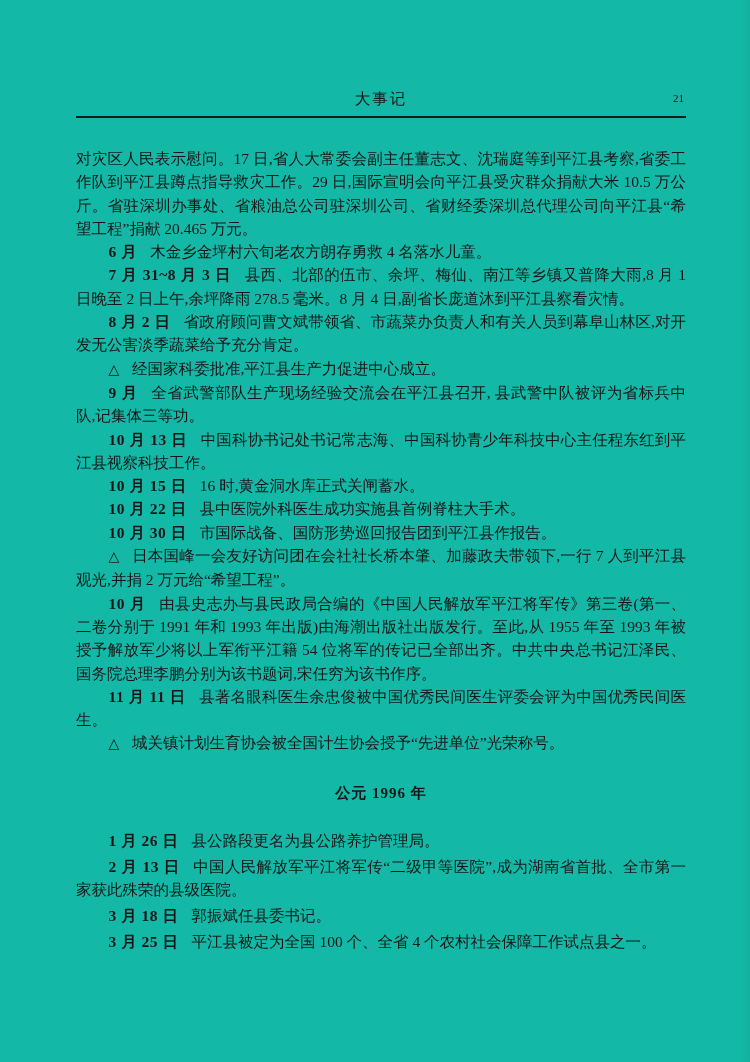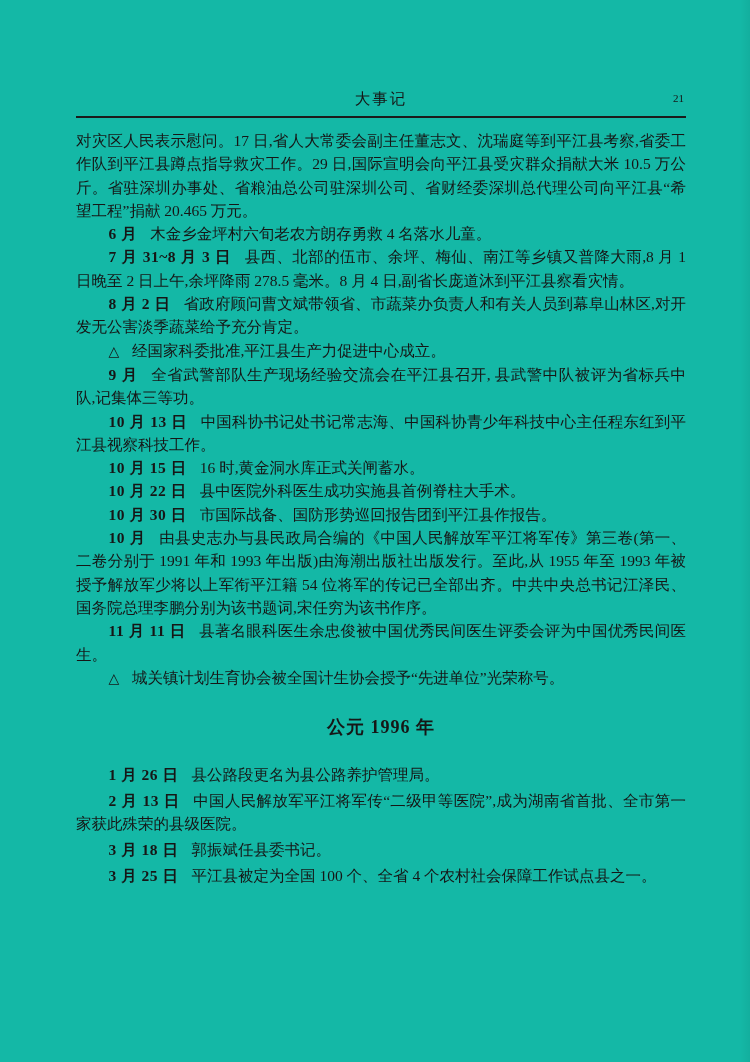--- a/index.html
+++ b/index.html
@@ -26,34 +26,34 @@
     border-bottom:2px solid #1b1b1b;
     display:flex;justify-content:center;align-items:flex-end;
     font-size:15.5px;line-height:17px;
   }
   .running-head .title{letter-spacing:2px;}
   .running-head .pageno{
     position:absolute;right:2px;bottom:9px;
     font-size:11px;letter-spacing:0;
   }
   .content{
-    margin:11px 64px 0 76px;
+    margin:29px 64px 0 76px;
     font-size:15.5px;
     line-height:23.3px;
     text-align:justify;
   }
   .content p{margin:0;padding:0;}
   p.entry{text-indent:2.1em;}
   p.continuation{text-indent:0;}
   .date-label{font-weight:700;margin-right:0.85em;letter-spacing:0.5px;}
   .marker{margin-right:0.9em;font-size:14px;}
   .year-heading{
     margin:24px 0 23px 0;
     text-align:center;
-    font-size:18px;
+    font-size:15px;
     font-weight:700;
     letter-spacing:1px;
     line-height:26px;
   }
   .sec-1996 p{margin:2.6px 0;}
 </style>
 </head>
 <body>
 
 <div class="page">
@@ -68,20 +68,21 @@
         <p class="entry continuation"><span>对灾区人民表示慰问。17 日,省人大常委会副主任董志文、沈瑞庭等到平江县考察,省委工作队到平江县蹲点指导救灾工作。29 日,国际宣明会向平江县受灾群众捐献大米 10.5 万公斤。省驻深圳办事处、省粮油总公司驻深圳公司、省财经委深圳总代理公司向平江县“希望工程”捐献 20.465 万元。</span></p>
         <p class="entry dated"><b class="date-label">6 月</b><span>木金乡金坪村六旬老农方朗存勇救 4 名落水儿童。</span></p>
         <p class="entry dated"><b class="date-label">7 月 31~8 月 3 日</b><span>县西、北部的伍市、余坪、梅仙、南江等乡镇又普降大雨,8 月 1 日晚至 2 日上午,余坪降雨 278.5 毫米。8 月 4 日,副省长庞道沐到平江县察看灾情。</span></p>
         <p class="entry dated"><b class="date-label">8 月 2 日</b><span>省政府顾问曹文斌带领省、市蔬菜办负责人和有关人员到幕阜山林区,对开发无公害淡季蔬菜给予充分肯定。</span></p>
         <p class="entry note"><span class="marker">△</span><span>经国家科委批准,平江县生产力促进中心成立。</span></p>
         <p class="entry dated"><b class="date-label">9 月</b><span>全省武警部队生产现场经验交流会在平江县召开, 县武警中队被评为省标兵中队,记集体三等功。</span></p>
         <p class="entry dated"><b class="date-label">10 月 13 日</b><span>中国科协书记处书记常志海、中国科协青少年科技中心主任程东红到平江县视察科技工作。</span></p>
         <p class="entry dated"><b class="date-label">10 月 15 日</b><span>16 时,黄金洞水库正式关闸蓄水。</span></p>
         <p class="entry dated"><b class="date-label">10 月 22 日</b><span>县中医院外科医生成功实施县首例脊柱大手术。</span></p>
         <p class="entry dated"><b class="date-label">10 月 30 日</b><span>市国际战备、国防形势巡回报告团到平江县作报告。</span></p>
+        <p class="entry note"><span class="marker">△</span><span>日本国峰一会友好访问团在会社社长桥本肇、加藤政夫带领下,一行 7 人到平江县观光,并捐 2 万元给“希望工程”。</span></p>
         <p class="entry dated"><b class="date-label">10 月</b><span>由县史志办与县民政局合编的《中国人民解放军平江将军传》第三卷(第一、二卷分别于 1991 年和 1993 年出版)由海潮出版社出版发行。至此,从 1955 年至 1993 年被授予解放军少将以上军衔平江籍 54 位将军的传记已全部出齐。中共中央总书记江泽民、国务院总理李鹏分别为该书题词,宋任穷为该书作序。</span></p>
         <p class="entry dated"><b class="date-label">11 月 11 日</b><span>县著名眼科医生余忠俊被中国优秀民间医生评委会评为中国优秀民间医生。</span></p>
         <p class="entry note"><span class="marker">△</span><span>城关镇计划生育协会被全国计生协会授予“先进单位”光荣称号。</span></p>
       </section>
 
     <h2 class="year-heading">公元 1996 年</h2>
 
     <section class="sec-1996">
         <p class="entry dated"><b class="date-label">1 月 26 日</b><span>县公路段更名为县公路养护管理局。</span></p>
         <p class="entry dated"><b class="date-label">2 月 13 日</b><span>中国人民解放军平江将军传“二级甲等医院”,成为湖南省首批、全市第一家获此殊荣的县级医院。</span></p>

